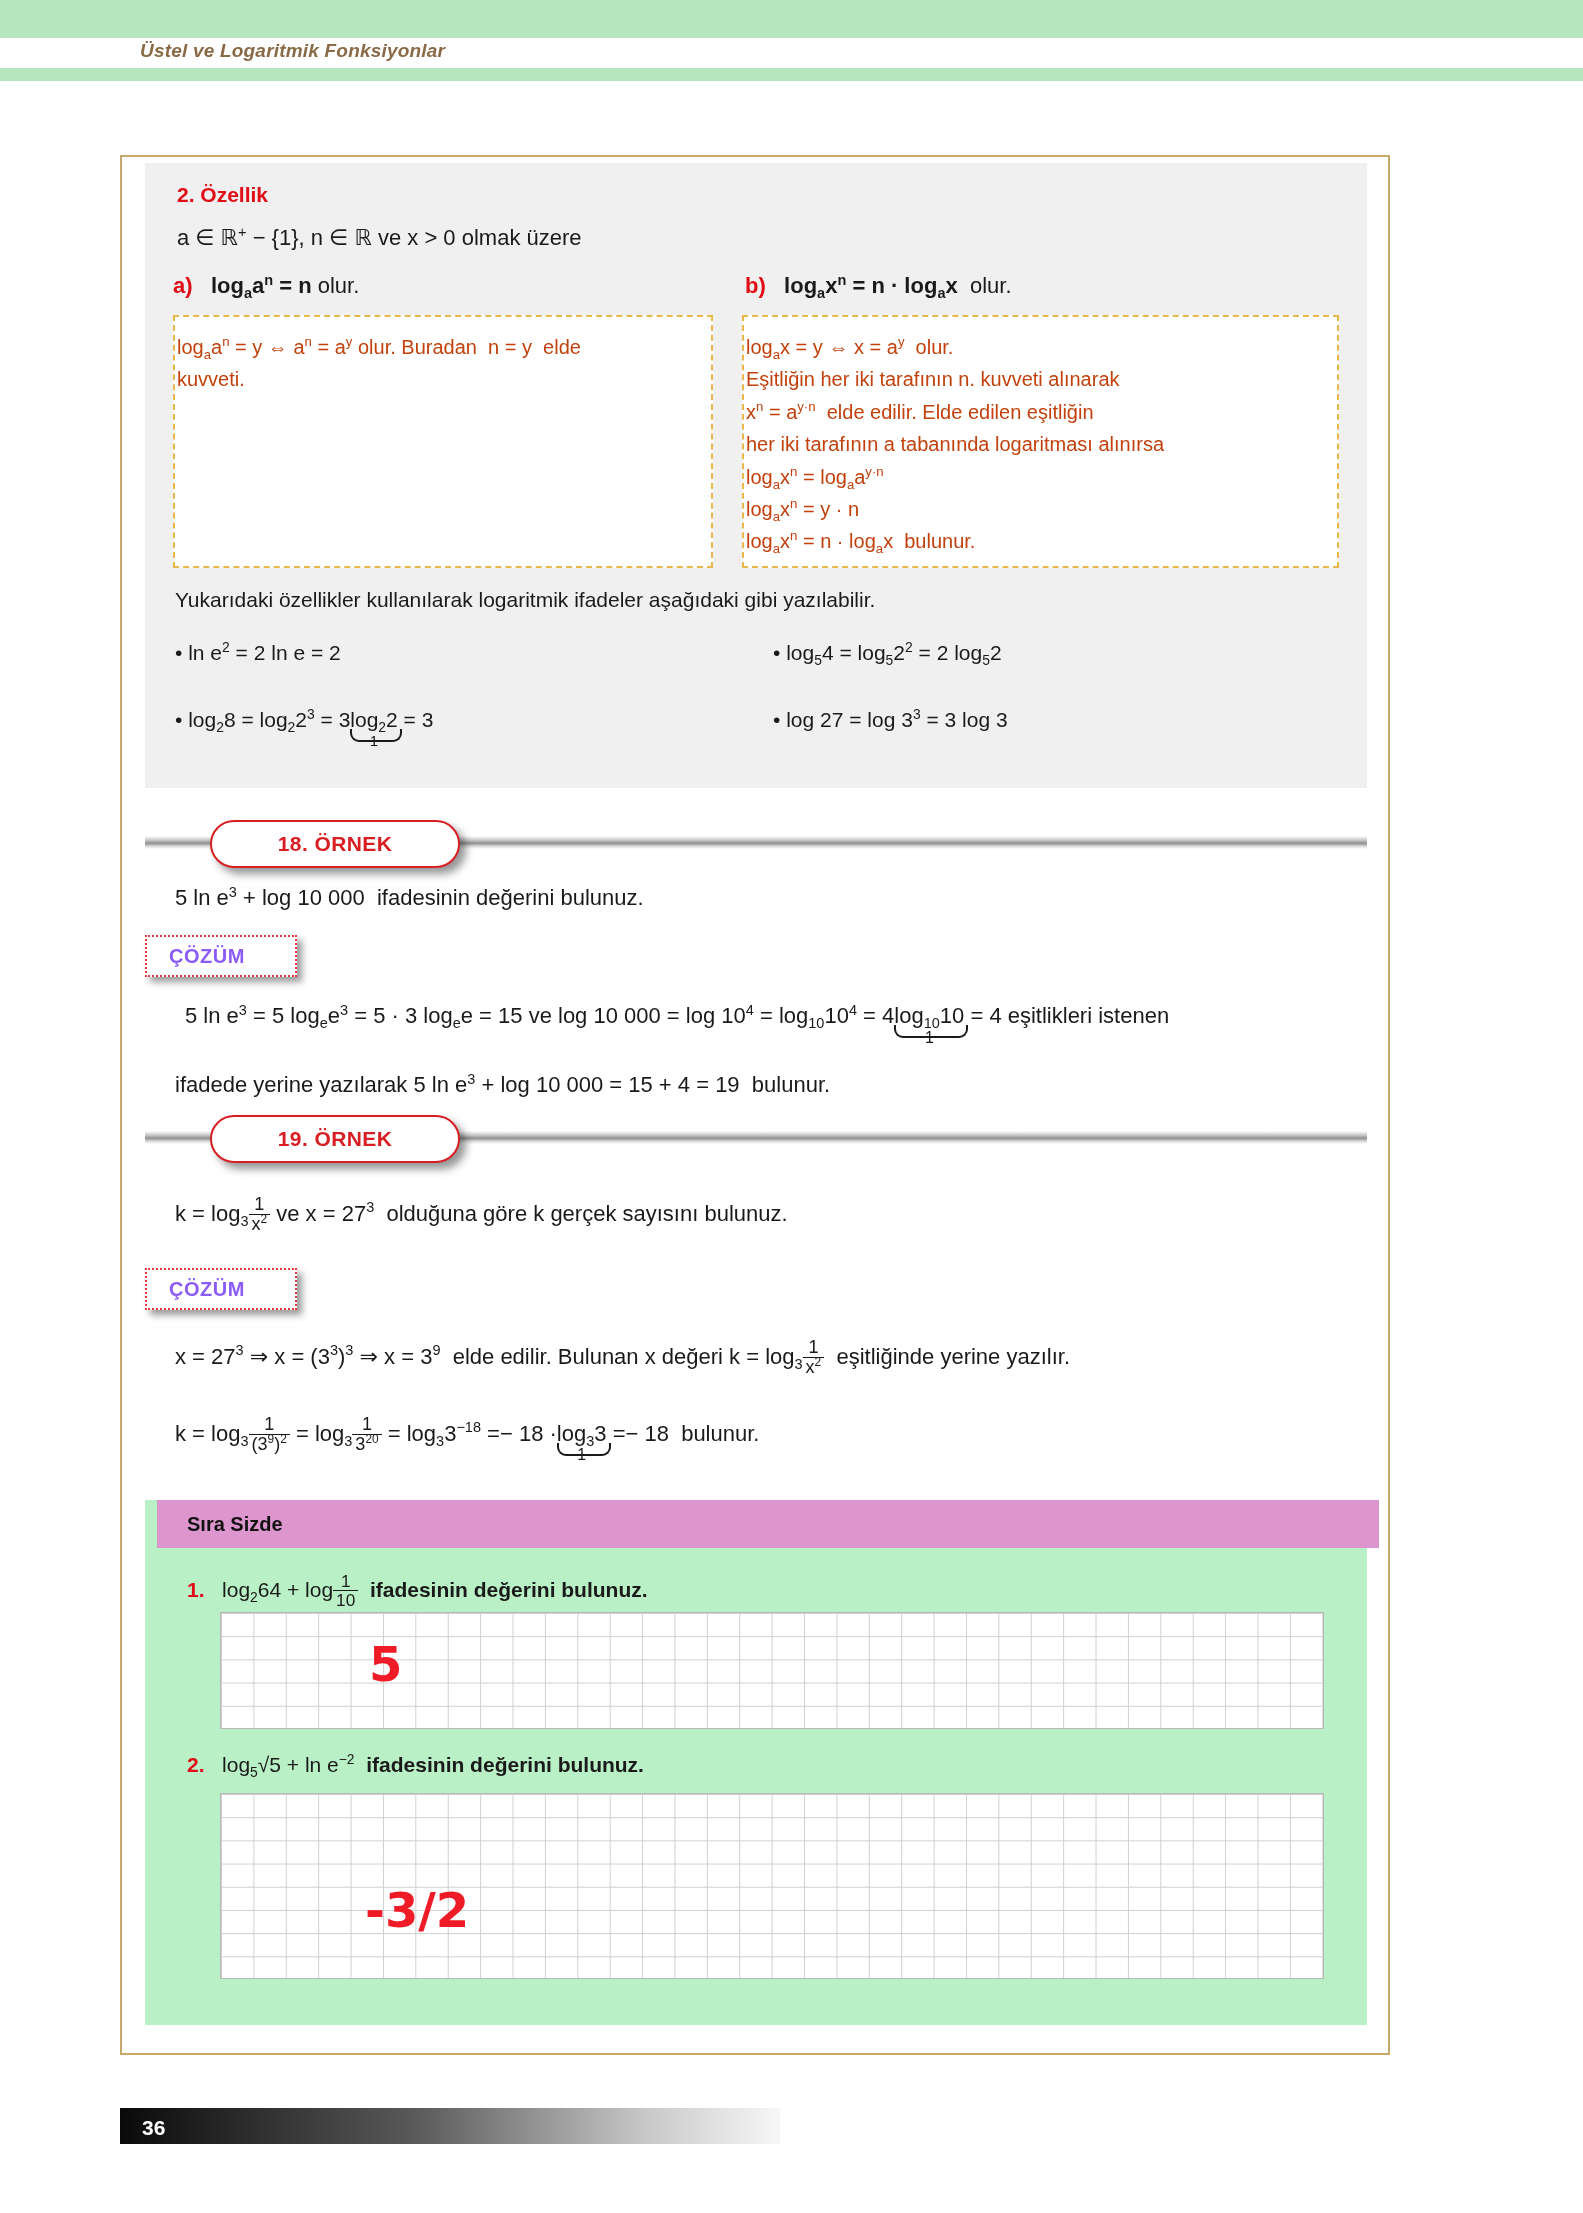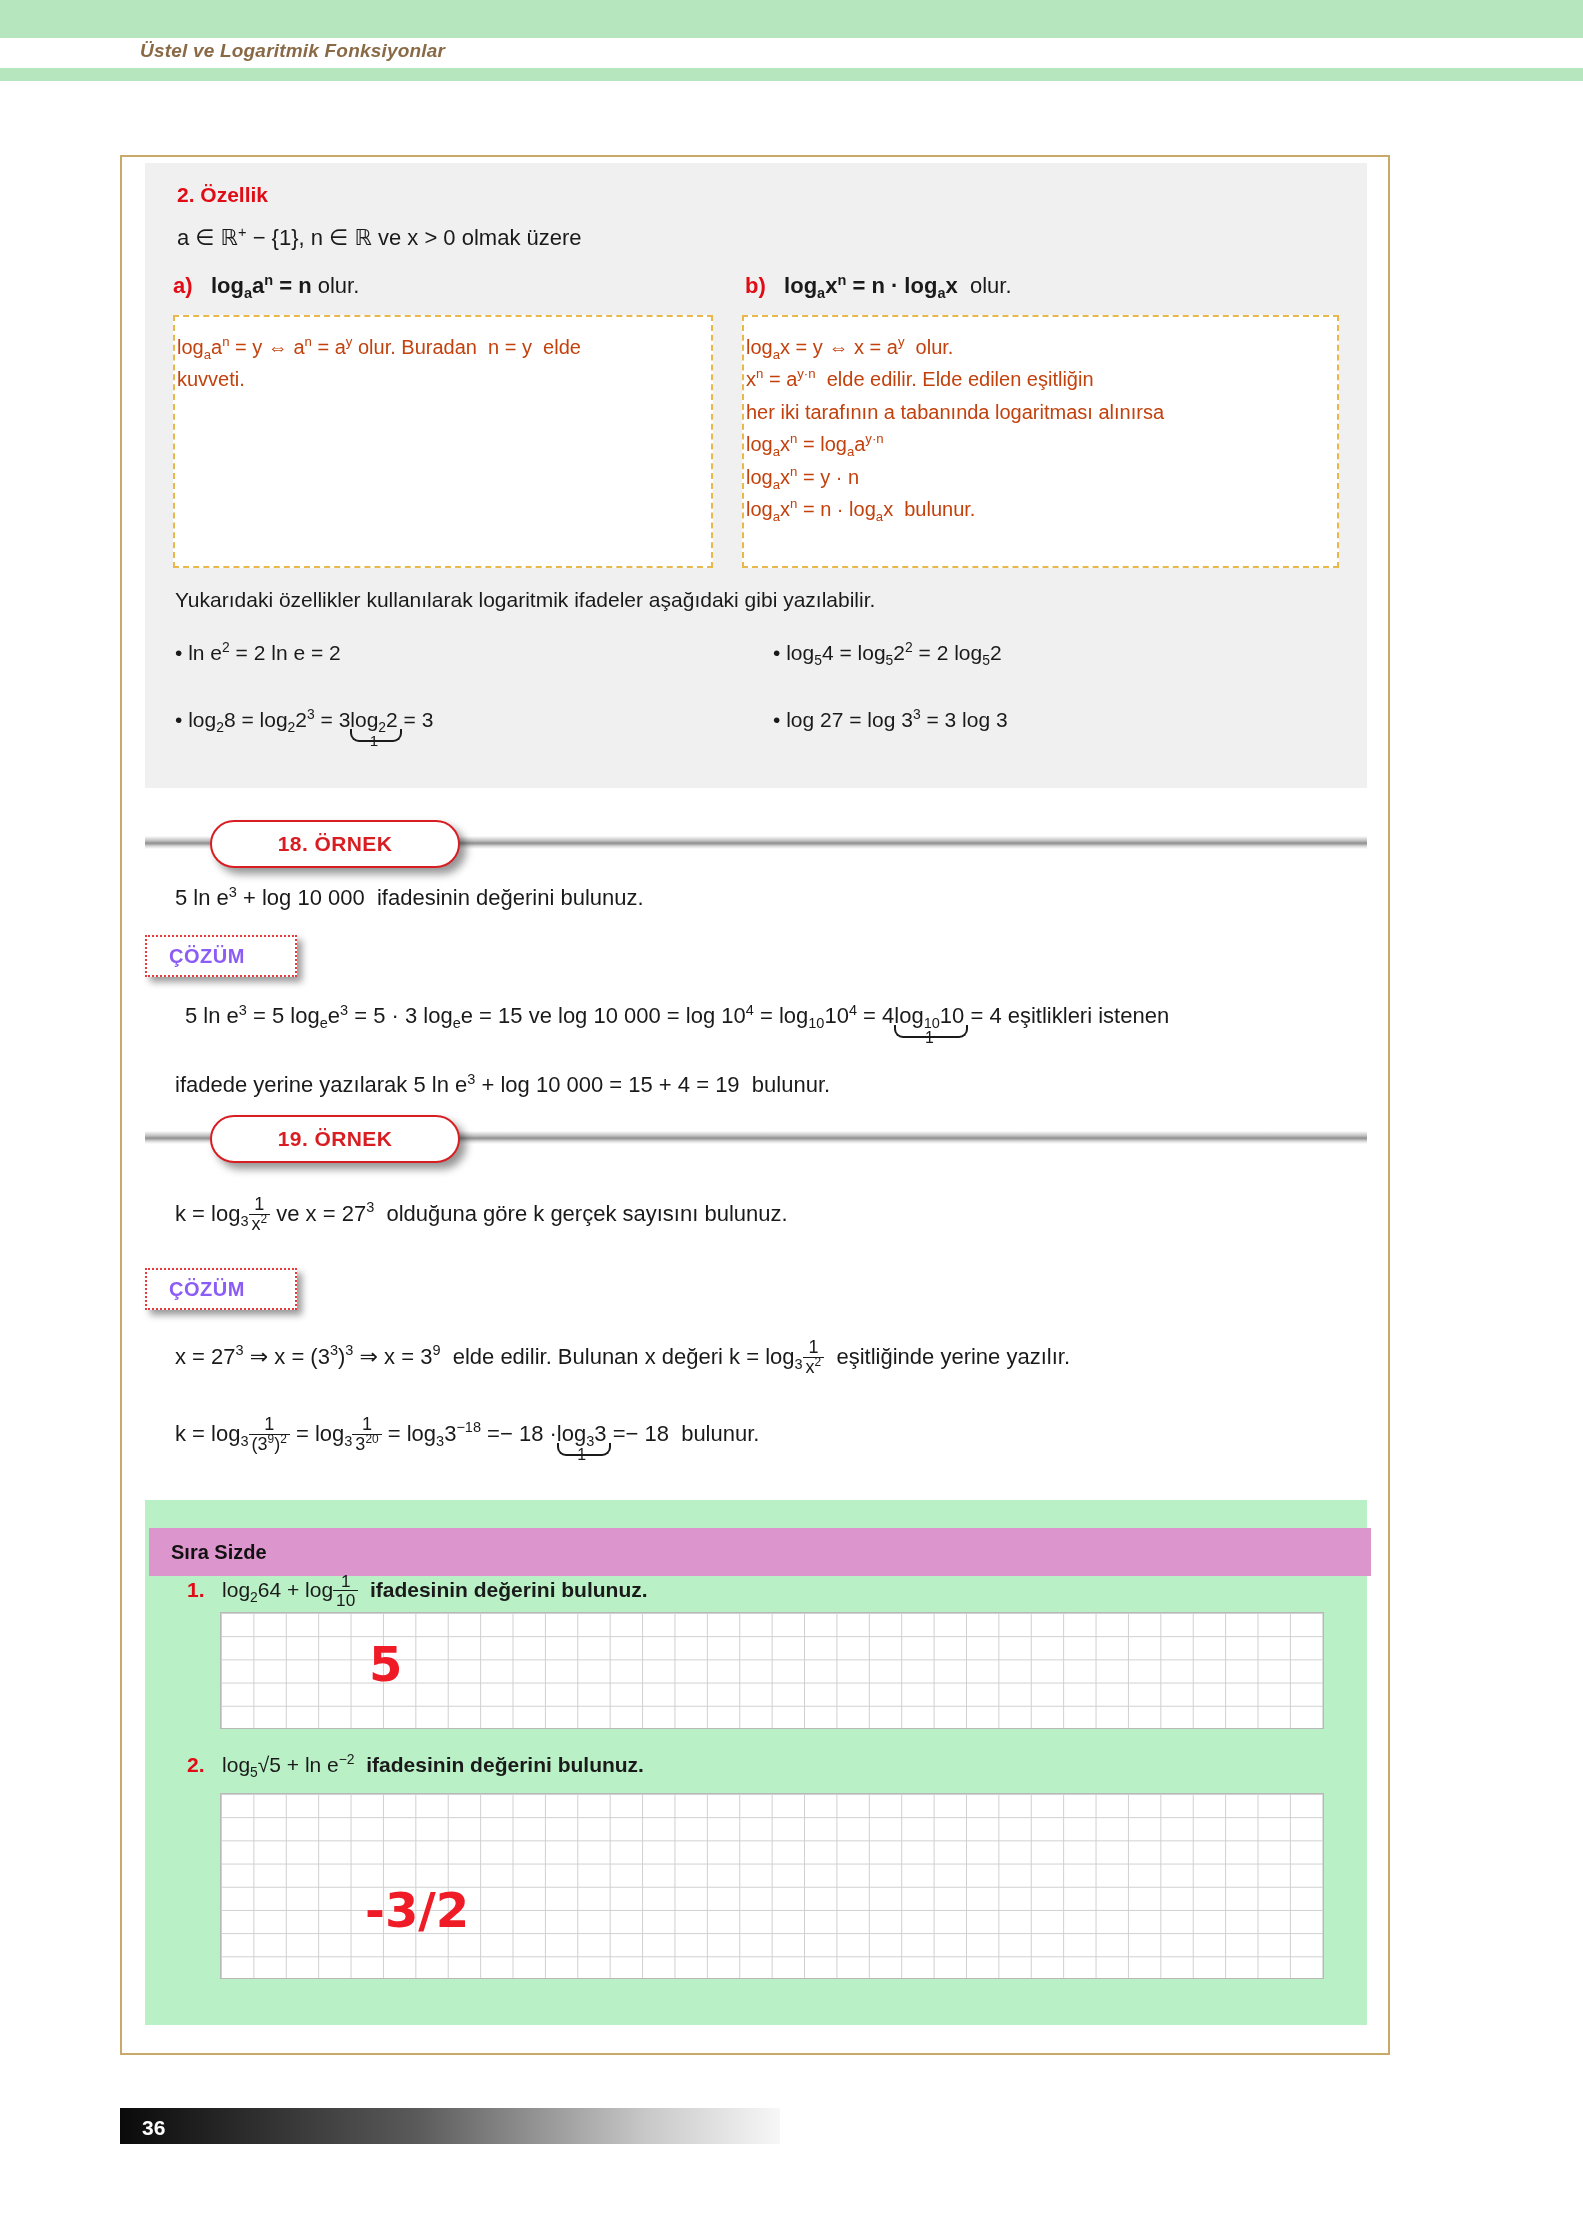--- a/index.html
+++ b/index.html
@@ -75,23 +75,23 @@
     font-size:20px;font-weight:bold;color:#8b5cf6;letter-spacing:.5px;
   }
   .mathline{position:absolute;font-size:22px;color:#1a1a1a;white-space:nowrap;}
 
   
   .sira{
     position:absolute;left:145px;top:1500px;width:1222px;height:525px;
     background:#b9f0c6;box-sizing:border-box;
   }
   .sira-hd{
-    position:absolute;left:4px;top:0;width:1222px;height:48px;background:#dd96cd;
-    display:flex;align-items:center;padding-left:22px;box-sizing:border-box;
-    font-size:20px;font-weight:bold;color:#111111;margin-top:28px;
+    position:absolute;left:12px;top:0;width:1222px;height:48px;background:#dd96cd;
+    display:flex;align-items:center;padding-left:30px;box-sizing:border-box;
+    font-size:20px;font-weight:bold;color:#111111;
   }
   .q{position:absolute;font-size:21px;color:#1a1a1a;white-space:nowrap;}
   .qnum{color:#e00d17;font-weight:bold;}
   .grid{
     position:absolute;background:#ffffff;border:1px solid #b8b8b8;box-sizing:border-box;
     background-image:
       linear-gradient(to right,#cfcfcf 1px,transparent 1px),
       linear-gradient(to bottom,#cfcfcf 1px,transparent 1px);
     background-size:32.4px 23.2px;
   }
@@ -154,20 +154,21 @@
 
   <div class="dashbox left">
     <div>
       log<sub>a</sub>a<sup>n</sup> = y ⇔ a<sup>n</sup> = a<sup>y</sup> olur. Buradan&nbsp; n = y&nbsp; elde
     </div>
     <div>kuvveti.</div>
   </div>
 
   <div class="dashbox right">
     <div>log<sub>a</sub>x = y ⇔ x = a<sup>y</sup>&nbsp; olur.</div>
+    <div>Eşitliğin her iki tarafının n. kuvveti alınarak</div>
     <div>x<sup>n</sup> = a<sup>y·n</sup>&nbsp; elde edilir. Elde edilen eşitliğin</div>
     <div>her iki tarafının a tabanında logaritması alınırsa</div>
     <div>log<sub>a</sub>x<sup>n</sup> = log<sub>a</sub>a<sup>y·n</sup></div>
     <div>log<sub>a</sub>x<sup>n</sup> = y · n</div>
     <div>log<sub>a</sub>x<sup>n</sup> = n · log<sub>a</sub>x&nbsp; bulunur.</div>
   </div>
 
   <div class="oz-note">Yukarıdaki özellikler kullanılarak logaritmik ifadeler aşağıdaki gibi yazılabilir.</div>
 
   <div class="oz-bullet ob1">

